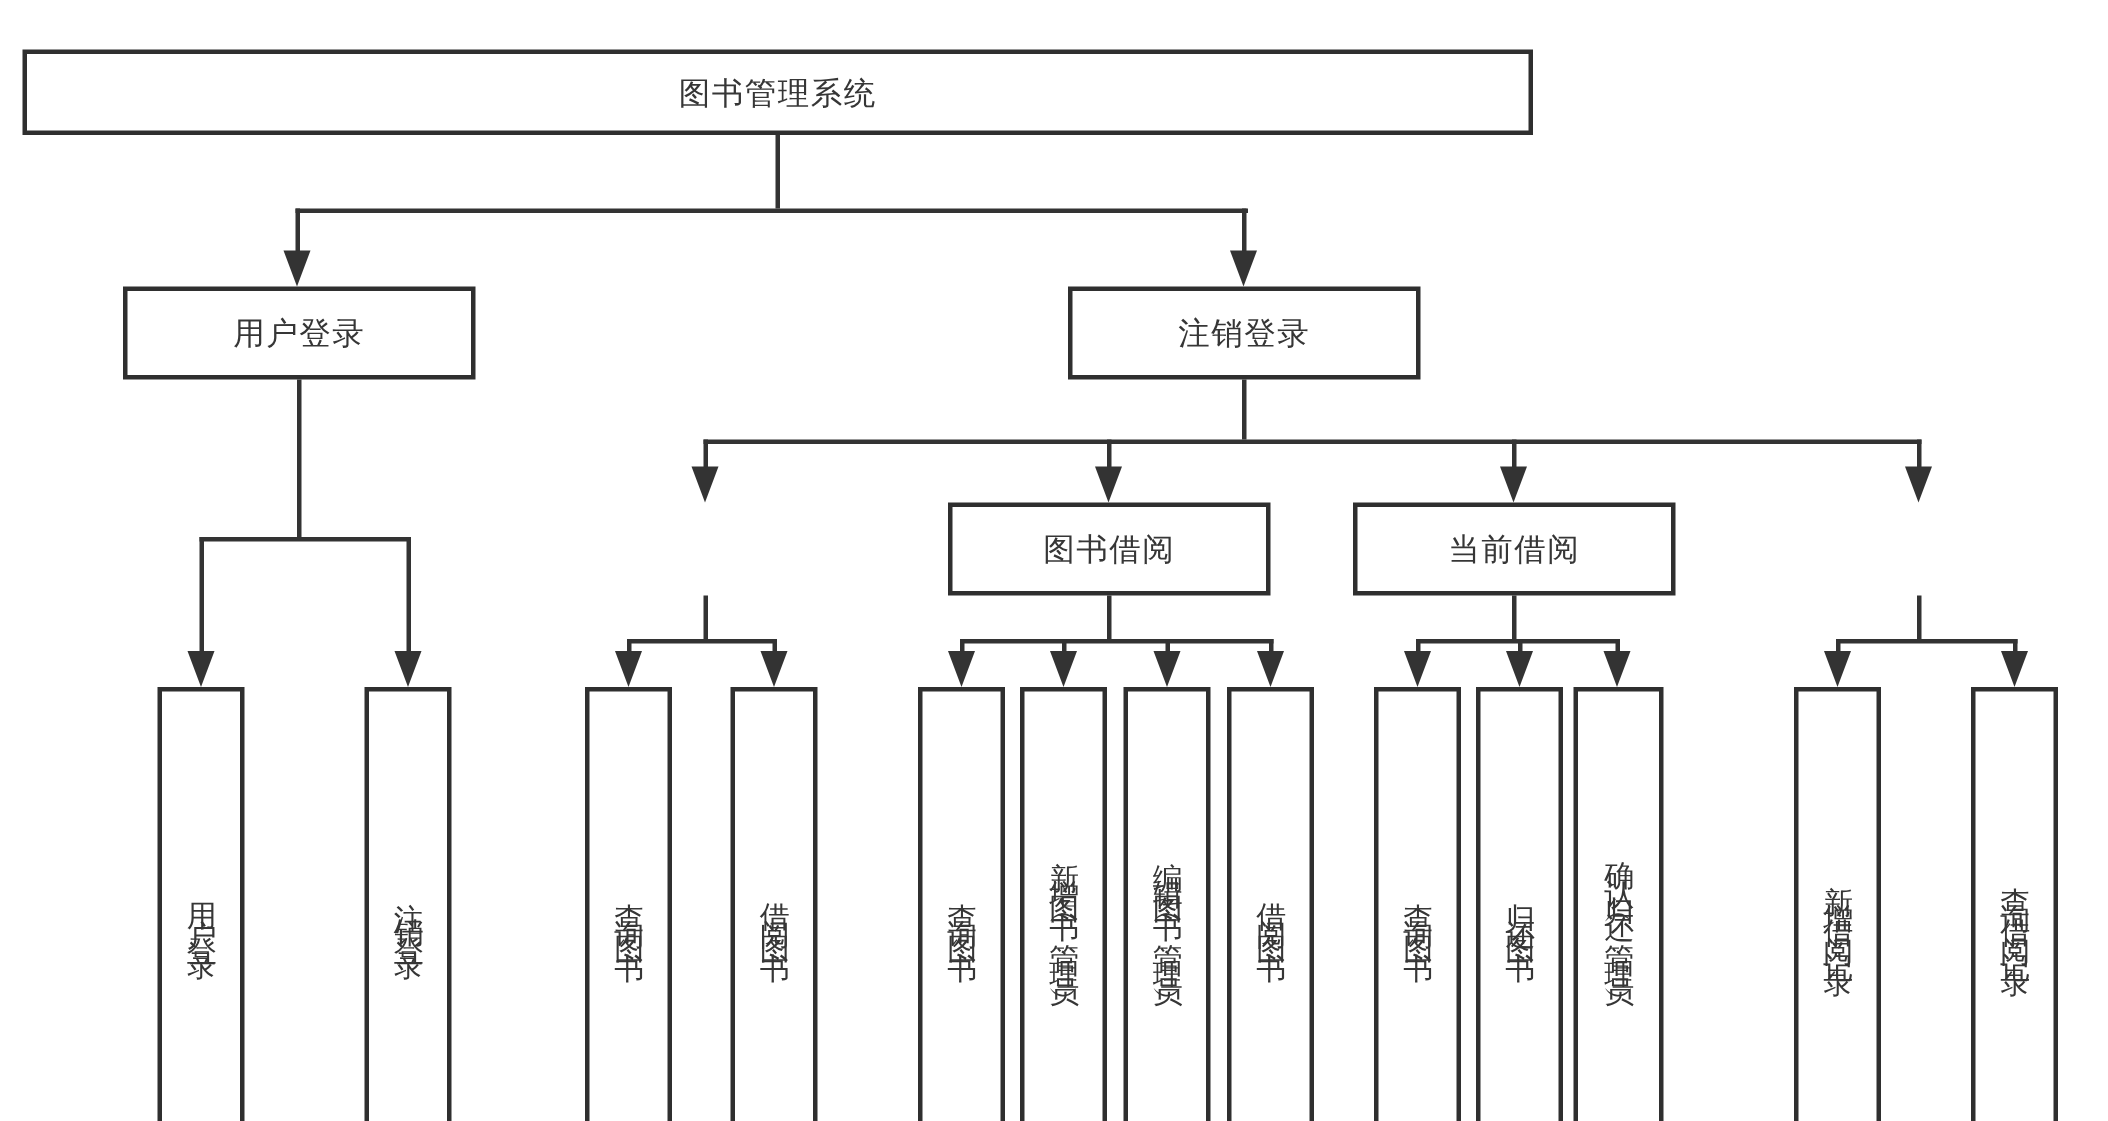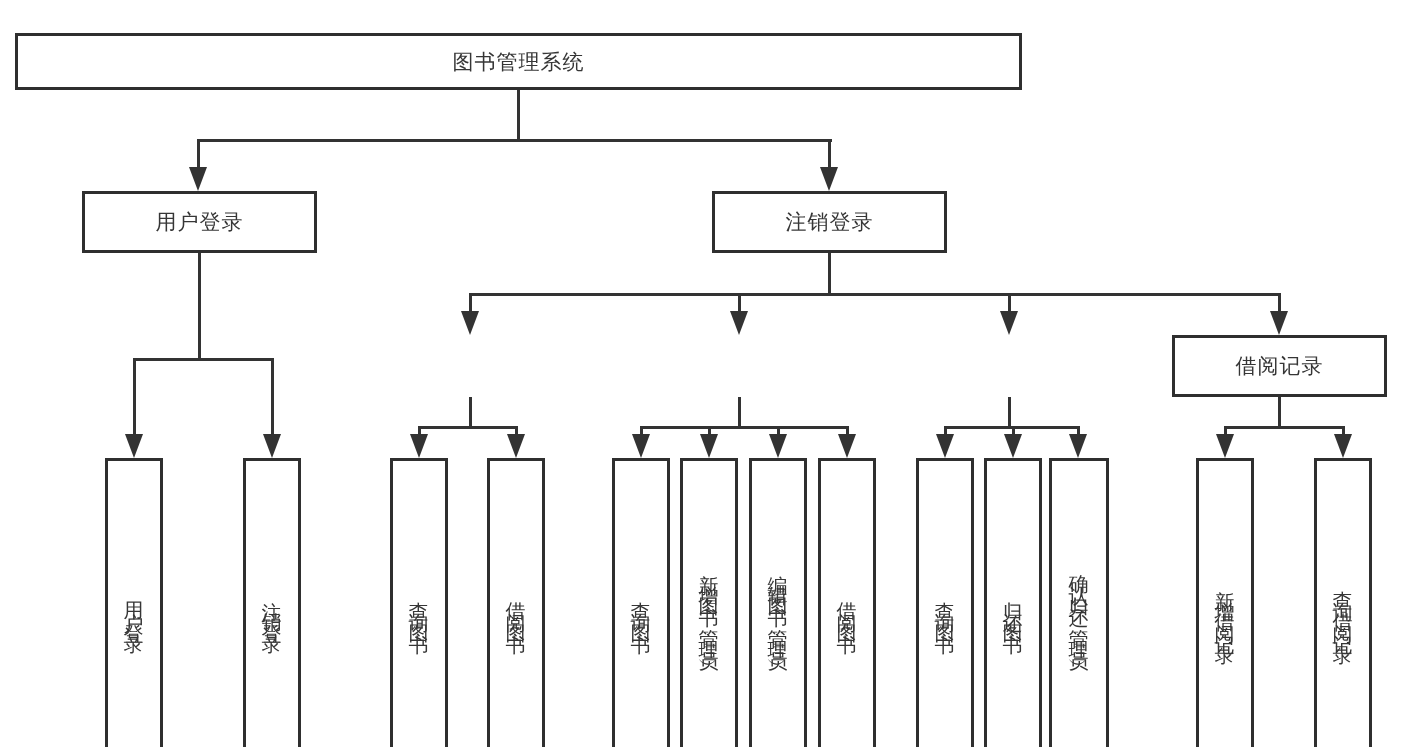--- a/index.html
+++ b/index.html
@@ -37,22 +37,25 @@
     <span>图书管理系统</span>
   </div>
 
   <div class="box" style="left:82px;top:170px;width:235px;height:62px">
     <span>用户登录</span>
   </div>
   <div class="box" style="left:712px;top:170px;width:235px;height:62px">
     <span>注销登录</span>
   </div>
 
-  <div class="box" style="left:1172px;top:314px;width:215px;height:62px">
-    <span>借阅记录</span>
+  <div class="box" style="left:632px;top:314px;width:215px;height:62px">
+    <span>图书借阅</span>
+  </div>
+  <div class="box" style="left:902px;top:314px;width:215px;height:62px">
+    <span>当前借阅</span>
   </div>
 
   <div class="vbox" style="left:105px">
     <span>用户登录</span>
   </div>
   <div class="vbox" style="left:243px">
     <span>注销登录</span>
   </div>
 
   <div class="vbox" style="left:390px">

